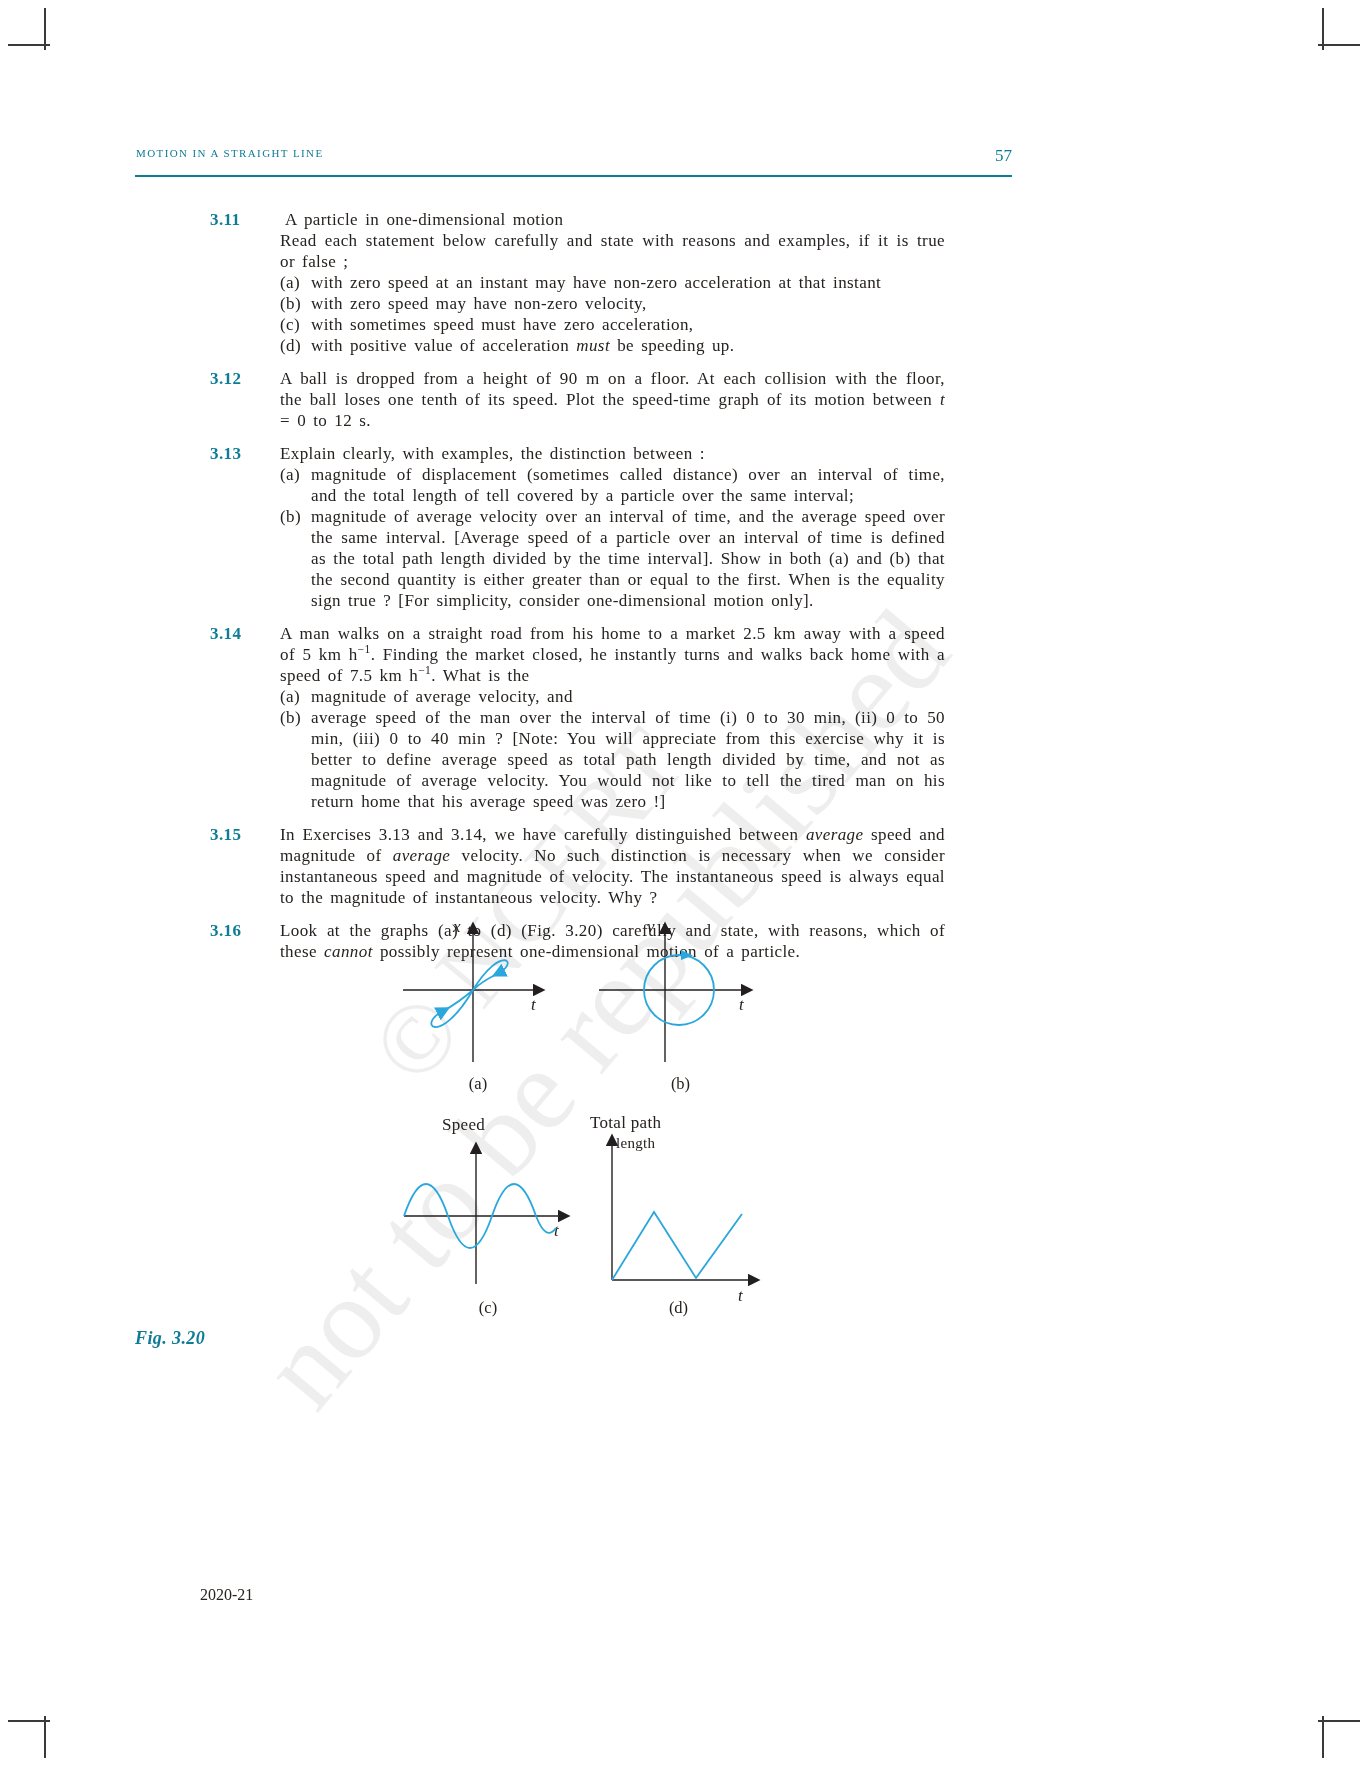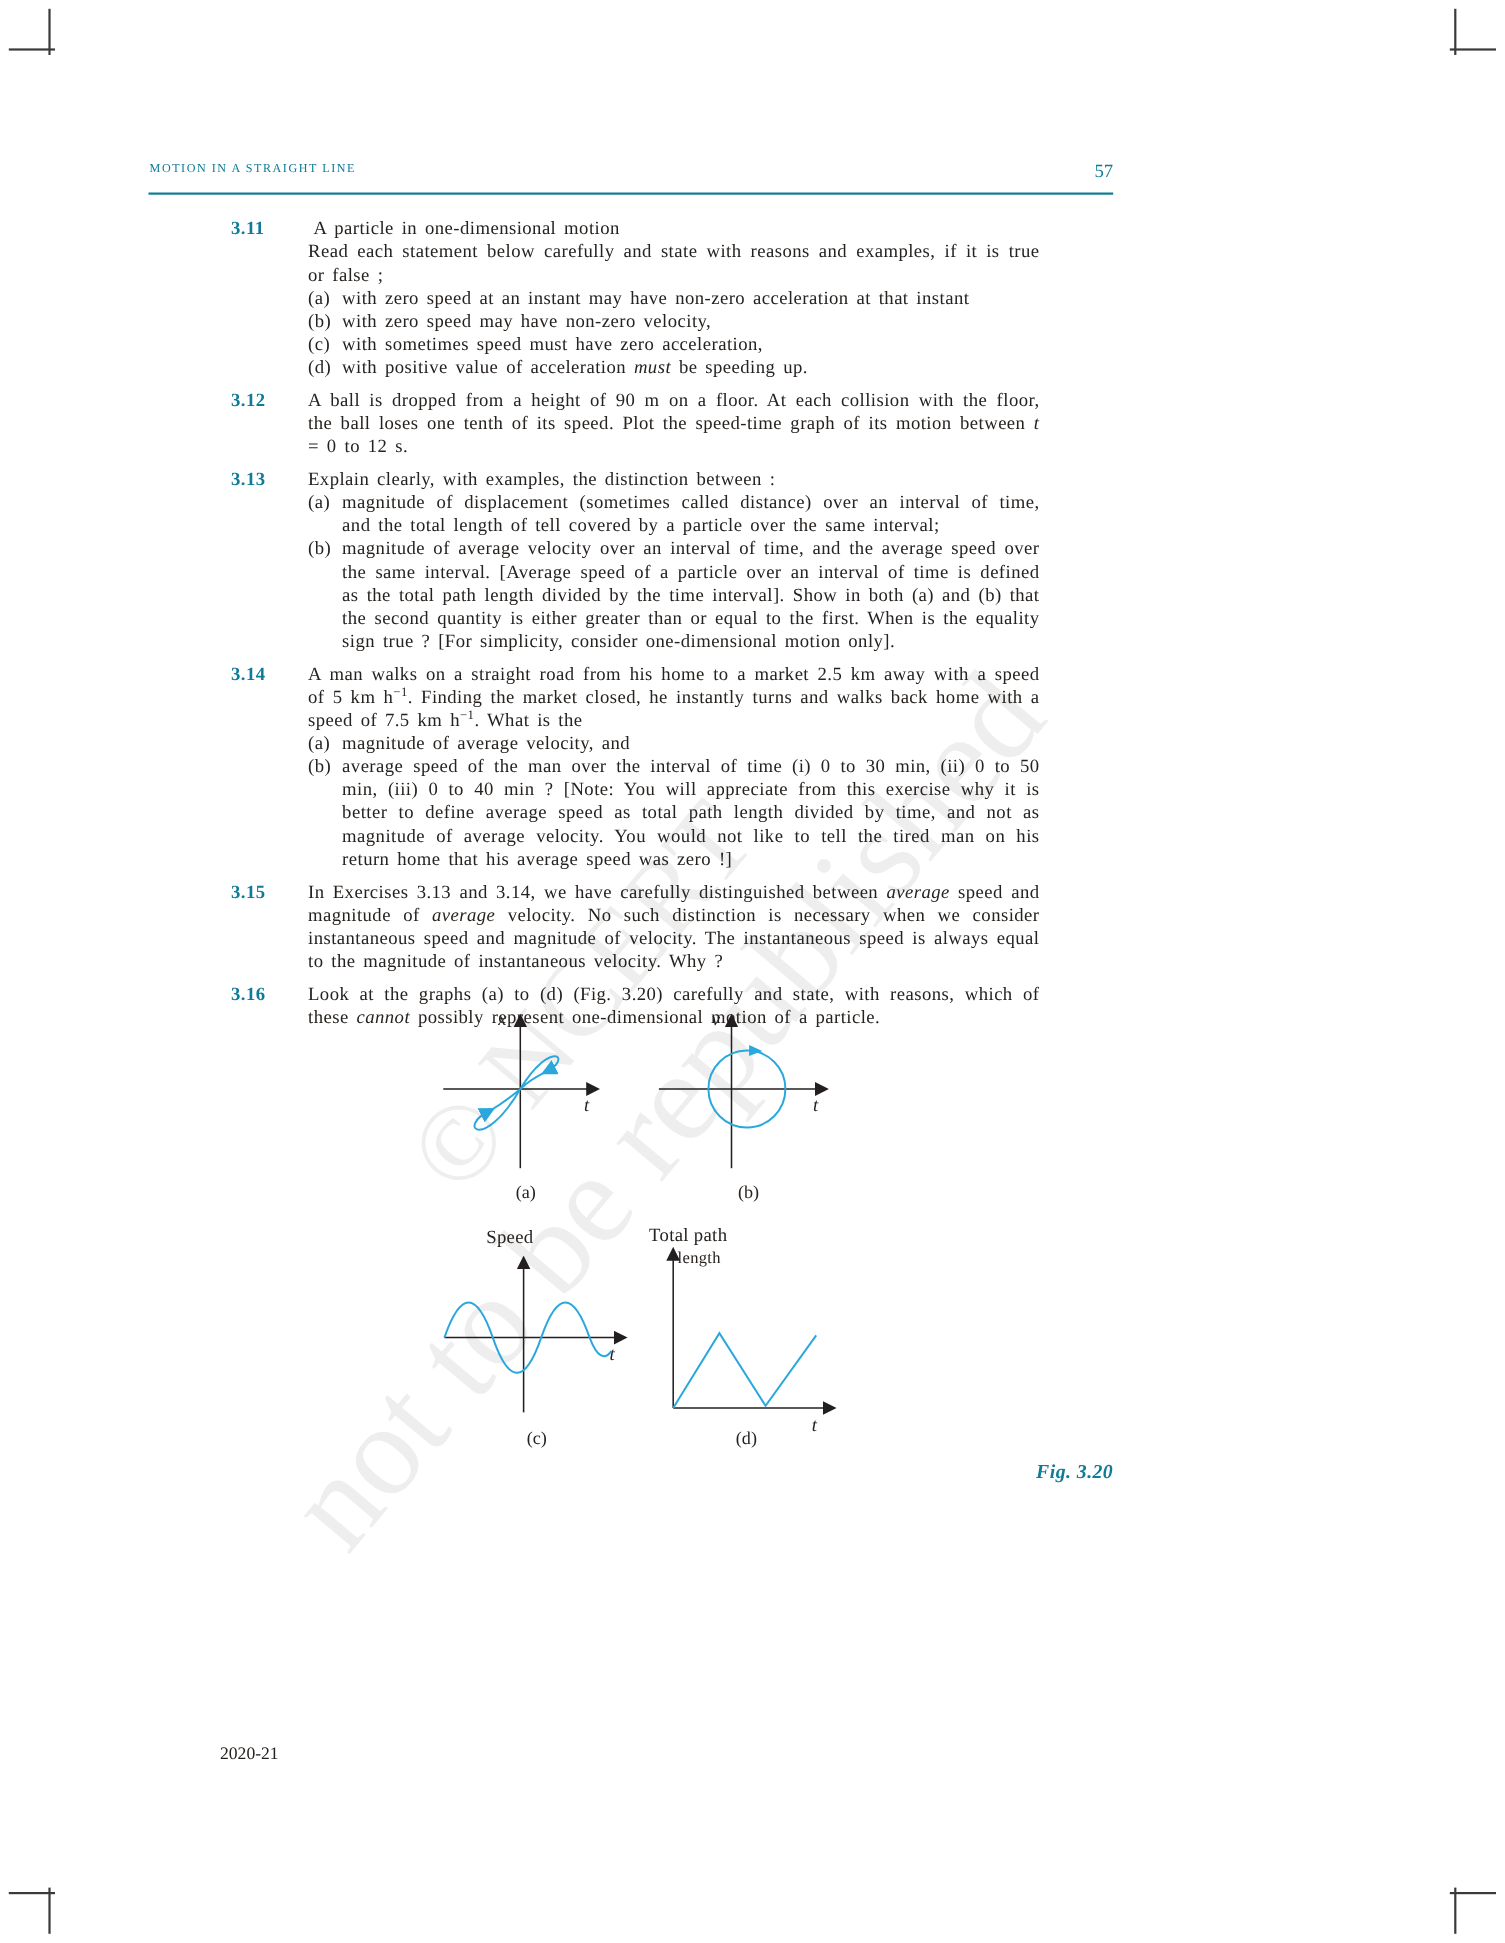--- a/index.html
+++ b/index.html
@@ -36,42 +36,42 @@
     position:absolute; left:135px; top:175px; width:877px; height:2px;
     background:#0e7c96;
   }
 
   
   .content {
     position:absolute; left:210px; top:197px; width:735px;
     font-size:17px; line-height:21px;
     letter-spacing:0.4px; word-spacing:2.5px;
   }
-  .exercise { display:flex; margin-bottom:9px; }
+  .exercise { display:flex; margin-bottom:9px;margin-top:12px; }
   .exnum { flex:0 0 70px; font-weight:bold; color:#0e7c96; }
   .exbody { flex:1; text-align:justify; }
   .para { margin:0; }
   .indent-sm { padding-left:5px; }
   .subitem { display:flex; }
   .sublabel { flex:0 0 31px; }
   .subitem .para { flex:1; }
   .em { font-style:italic; }
   sup { font-size:0.68em; line-height:0; }
 
   
   .graph { position:absolute; overflow:visible; }
   .axis { stroke:#231f20; stroke-width:1.4; fill:none; }
   .curve { stroke:#2aa7dc; stroke-width:1.8; fill:none; }
   .cfill { fill:#2aa7dc; }
   svg text { font-family:"Liberation Serif", serif; font-size:17px; fill:#26221f;
              letter-spacing:0.3px; }
   svg text.ital { font-style:italic; }
   .graph-sublabel { position:absolute; text-align:center; font-size:16.5px; }
   .fig-caption {
-    position:absolute; left:135px; top:1328px; width:877px; text-align:right;
+    position:absolute; left:135px; top:1328px; width:877px; text-align:left;
     color:#0e7c96; font-weight:bold; font-style:italic; font-size:18px;
     letter-spacing:0.4px;
   }
   .page-footer {
     position:absolute; left:200px; top:1586px; width:800px; text-align:left;
     font-size:16px;
   }
 </style>
 </head>
 <body>

